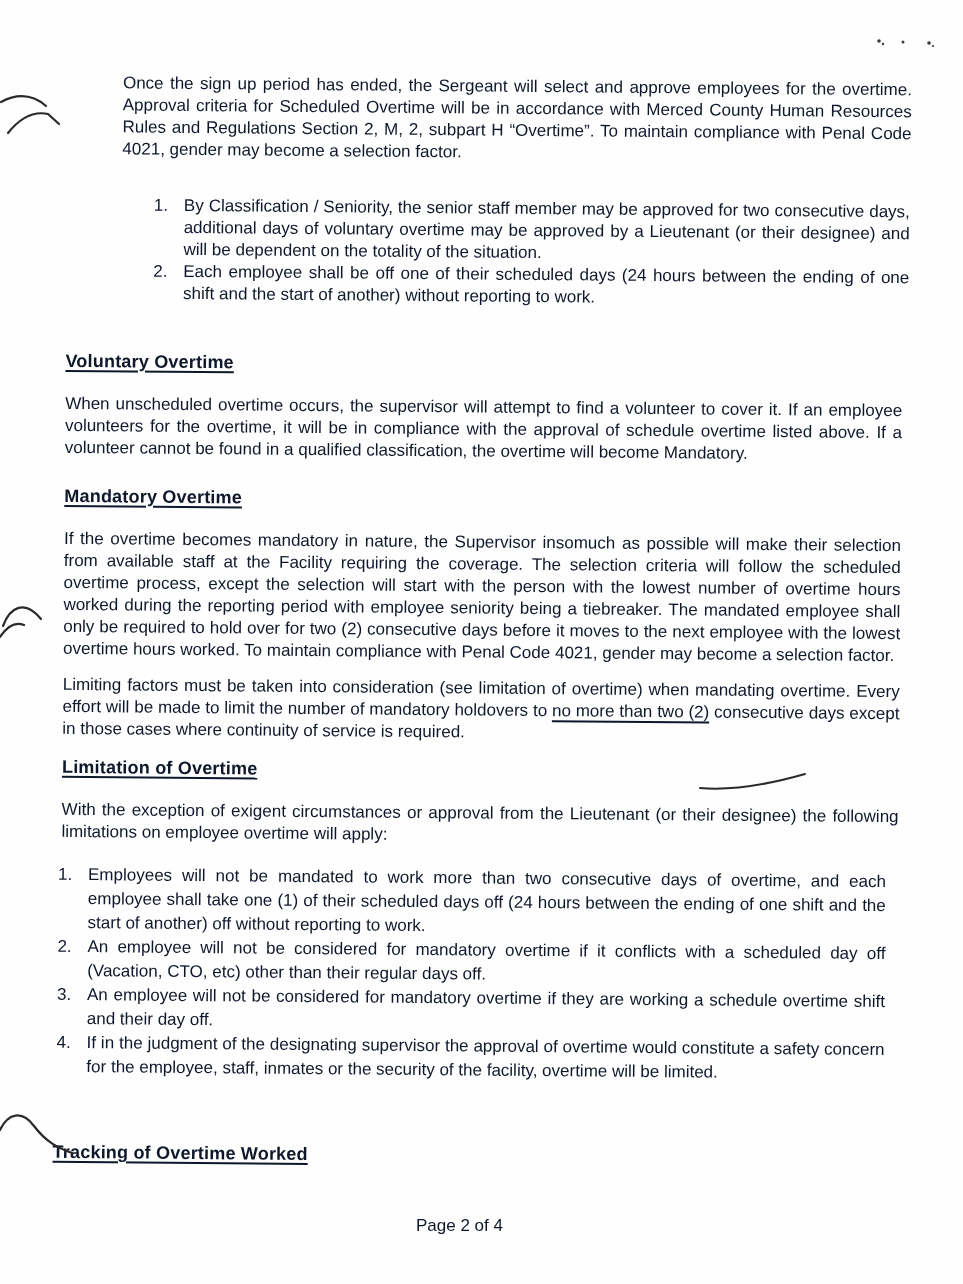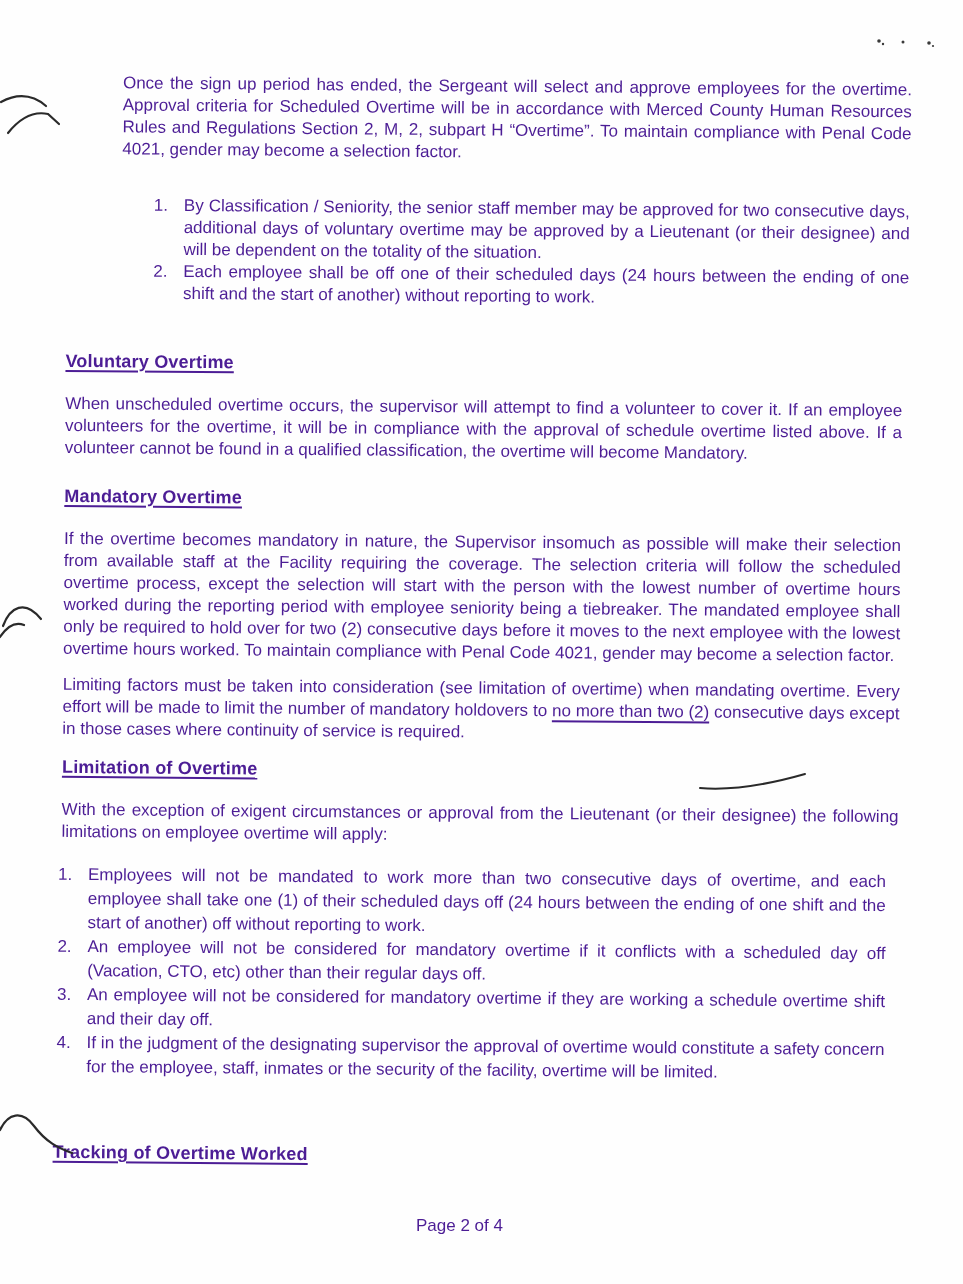--- a/index.html
+++ b/index.html
@@ -8,21 +8,21 @@
     background: #ffffff;
   }
   .page {
     position: relative;
     width: 963px;
     height: 1284px;
     background: #fefefe;
     overflow: hidden;
     font-family: "Liberation Sans", sans-serif;
     font-size: 17px;
-    color: #4c1d95;
+    color: #0f172a;
     -webkit-font-smoothing: antialiased;
   }
   .content {
     position: absolute;
     inset: 0;
     display: flow-root;
     transform: rotate(0.5deg);
     transform-origin: 80px 80px;
   }
   p { margin: 0; }

